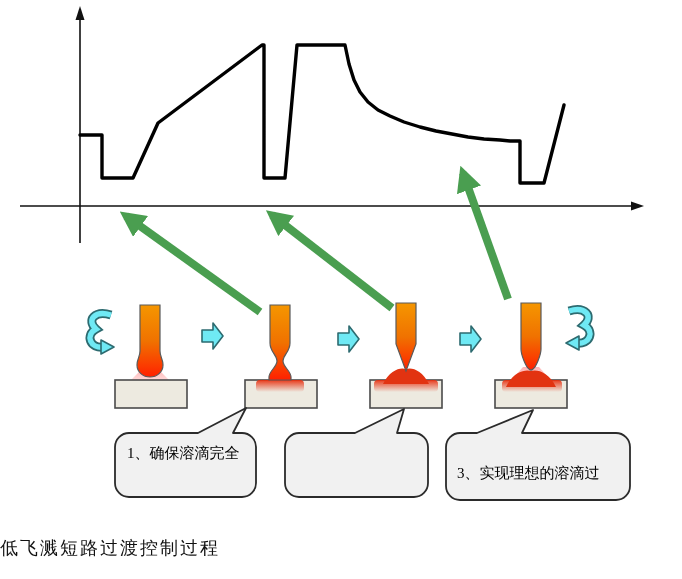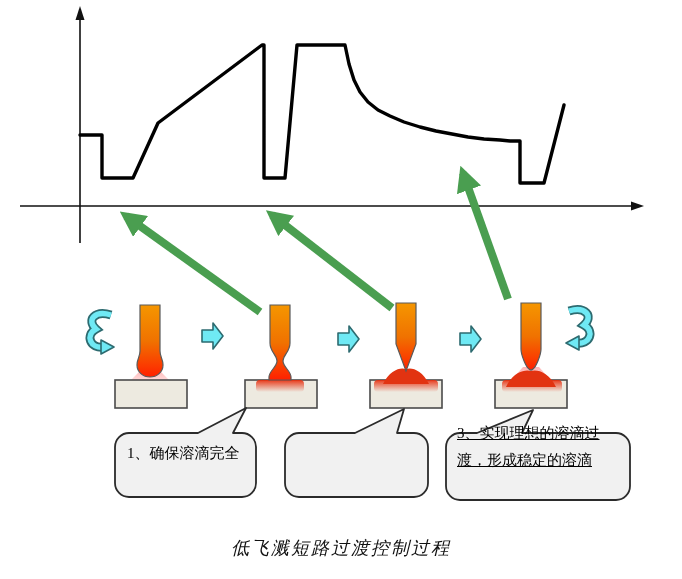--- a/index.html
+++ b/index.html
@@ -19,22 +19,22 @@
   .wire{fill:url(#wireGrad);stroke:#5a5a5a;stroke-width:1.2;}
   .glow{fill:url(#glowGrad);}
   .pool{fill:url(#poolGrad);}
   .dome{fill:var(--droplet-red,#e23311);}
   .workpiece{fill:var(--workpiece-fill,#edeae0);stroke:var(--workpiece-border,#4a4a4a);stroke-width:1.6;}
   .bubble{fill:var(--bubble-fill,#f1f1f1);stroke:var(--bubble-border,#2b2b2b);stroke-width:1.8;stroke-linejoin:round;}
   .callout-text{
     position:absolute;font-size:15px;line-height:1.8;color:#000;white-space:nowrap;
   }
   #caption{
-    position:absolute;left:0;top:536px;width:682px;text-align:center;
-    font-size:18px;letter-spacing:2px;color:#111;font-style:italic;
+    position:absolute;left:0;top:536px;width:682px;text-align:left;
+    font-size:18px;letter-spacing:2px;color:#111;
   }
 </style>
 </head>
 <body>
 
 <div id="canvas">
 
   <svg id="diagram-svg" width="682" height="579" viewBox="0 0 682 579">
     <defs>
       <linearGradient id="wireGrad" x1="0" y1="0" x2="0" y2="1">
@@ -117,20 +117,19 @@
     <path class="bubble" d="M198,433 L246,408 L233,433 L242,433 A14,14 0 0 1 256,447 V483 A14,14 0 0 1 242,497 H129 A14,14 0 0 1 115,483 V447 A14,14 0 0 1 129,433 Z"></path>
     <path class="bubble" d="M355,433 L404,409 L397,433 L414,433 A14,14 0 0 1 428,447 V483 A14,14 0 0 1 414,497 H299 A14,14 0 0 1 285,483 V447 A14,14 0 0 1 299,433 Z"></path>
     <path class="bubble" d="M477,433 L533,410 L522,433 L616,433 A14,14 0 0 1 630,447 V486 A14,14 0 0 1 616,500 H460 A14,14 0 0 1 446,486 V447 A14,14 0 0 1 460,433 Z"></path>
   </svg>
 
   <div class="callout-text" style="left:127px;top:440px;">
     <div>1、确保溶滴完全</div>
   </div>
   <div class="callout-text" style="left:296px;top:440px;">
   </div>
-  <div class="callout-text" style="left:457px;top:420px;text-decoration:underline;">
+  <div class="callout-text" style="left:457px;top:460px;">
     <div>3、实现理想的溶滴过</div>
-    <div>渡，形成稳定的溶滴</div>
   </div>
 
   <div id="caption">低飞溅短路过渡控制过程</div>
 
 </div>
 
 </body></html>

